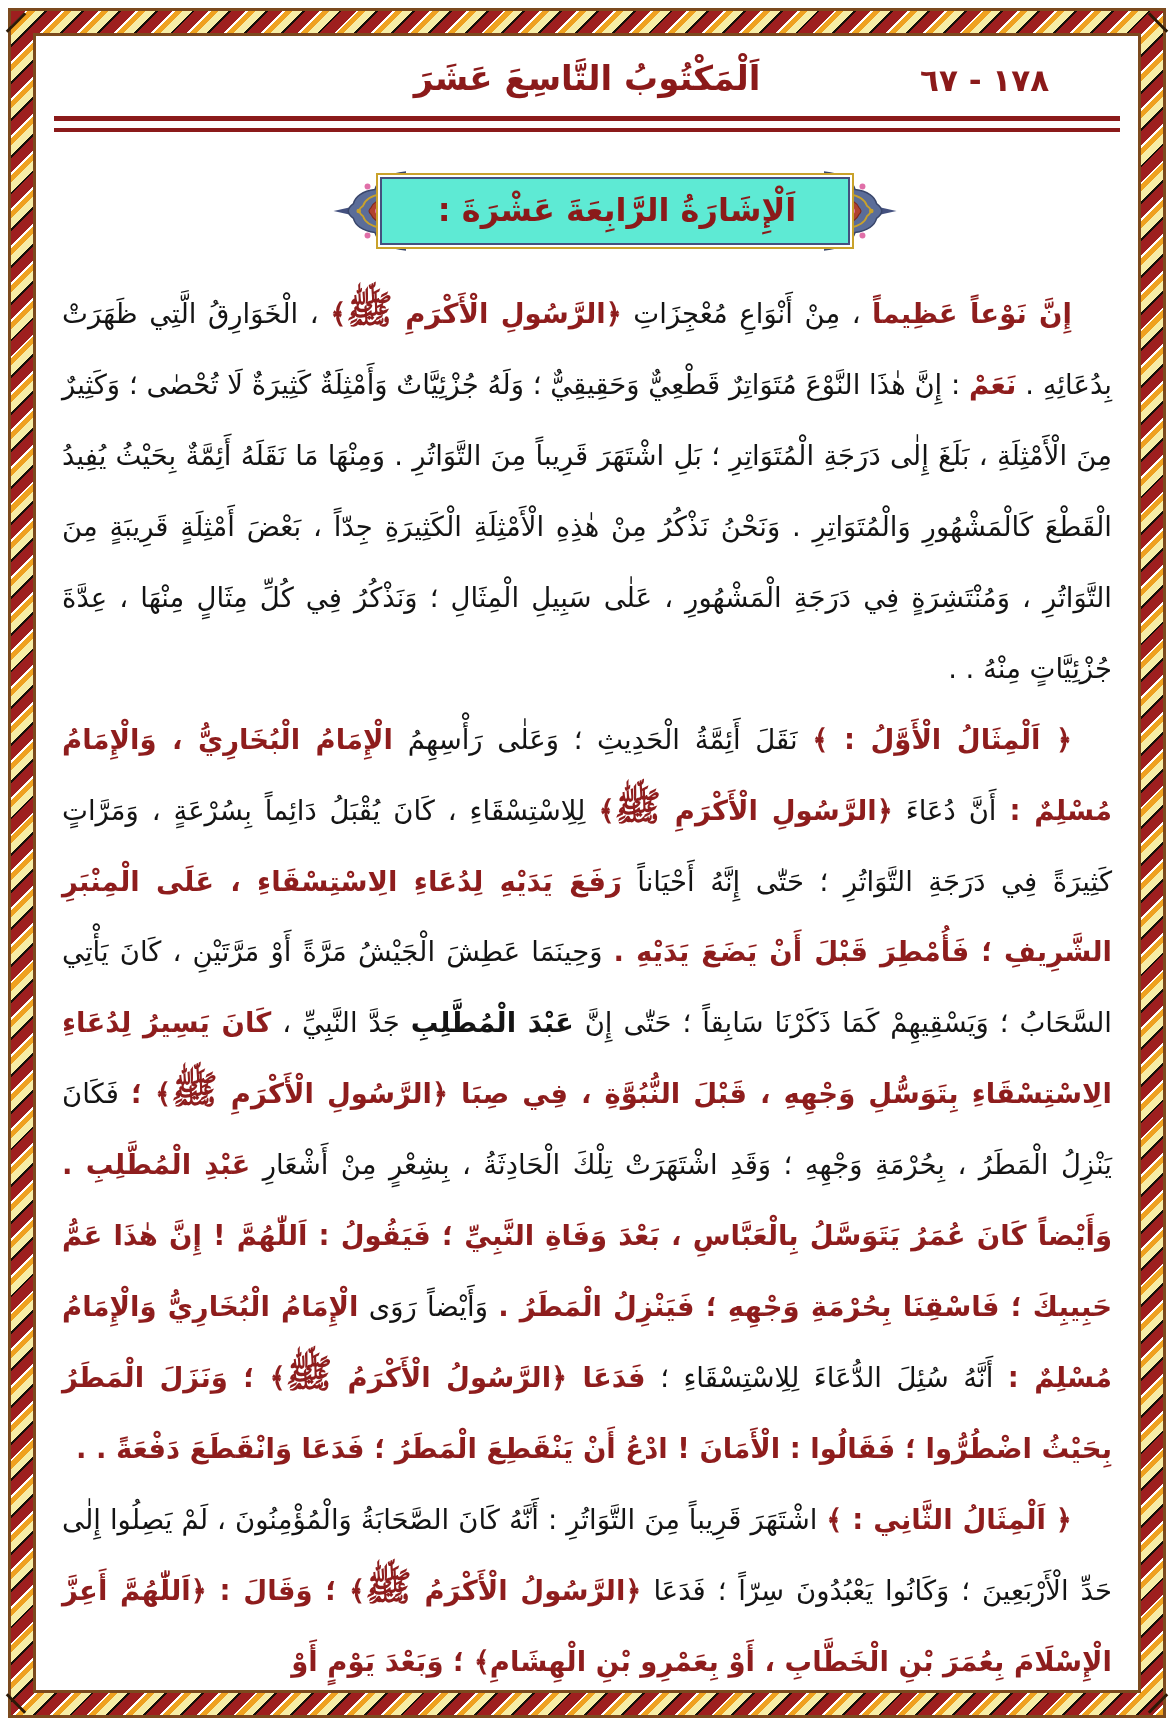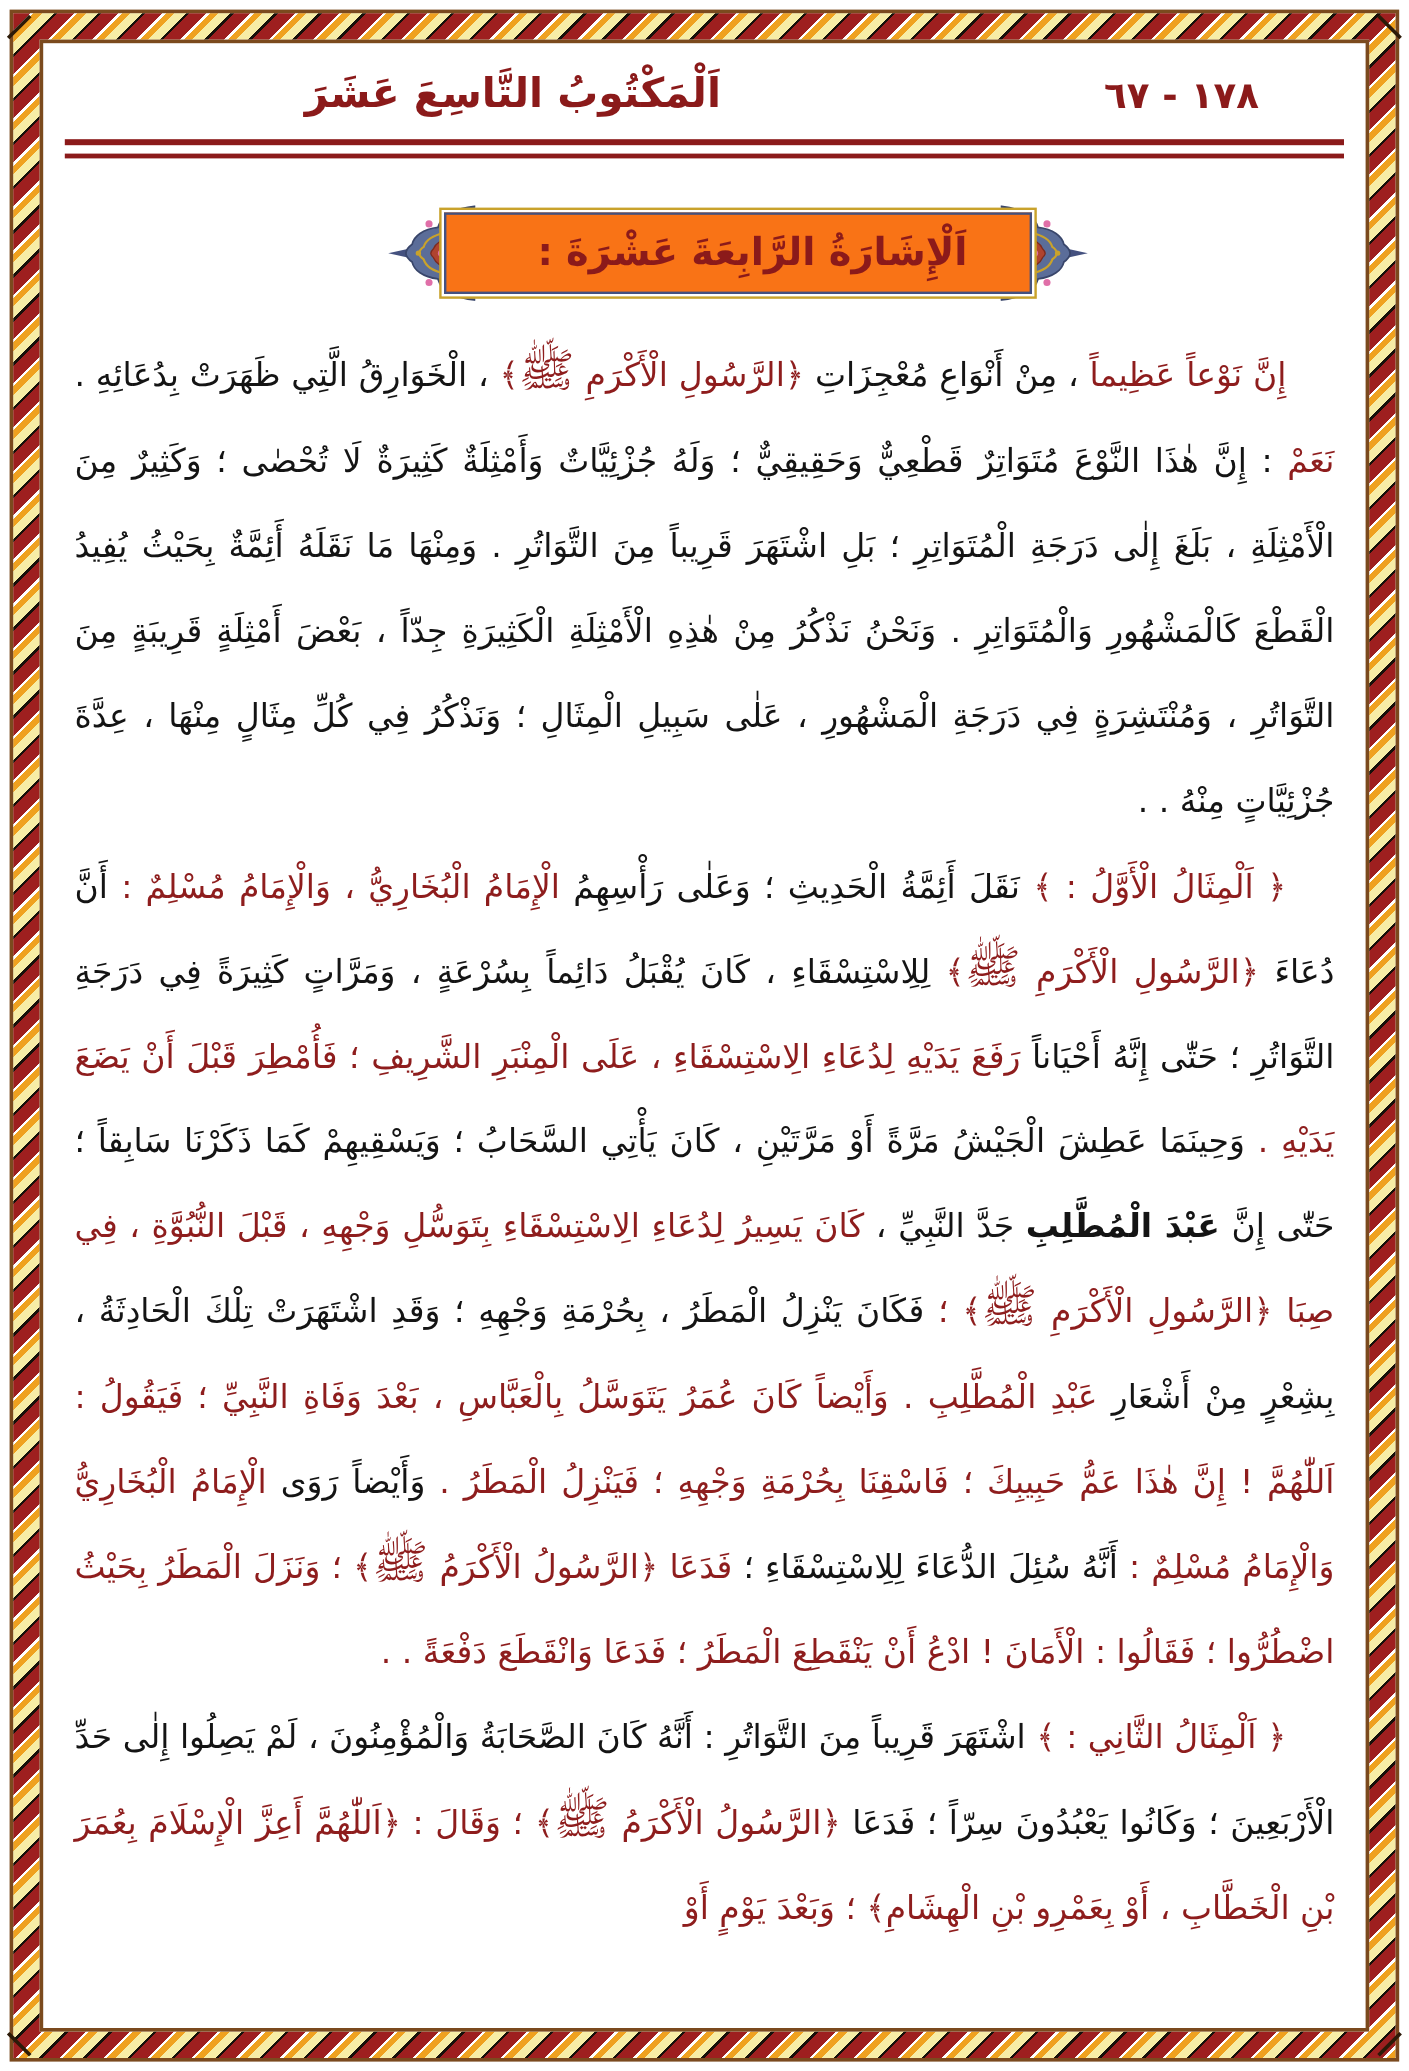--- a/index.html
+++ b/index.html
@@ -38,50 +38,50 @@
   }
   .spike{position:absolute;width:26px;height:3px;background:#2c1a08;}
   .spike.tl{top:10px;left:-8px;transform:rotate(-45deg);}
   .spike.bl{bottom:10px;left:-8px;transform:rotate(45deg);}
   .spike.tr{top:10px;right:-8px;transform:rotate(45deg);}
   .spike.br{bottom:10px;right:-8px;transform:rotate(-45deg);}
 
   
   .header{display:flex;align-items:flex-end;padding-top:12px;}
   .page-numbers{width:200px;text-align:left;font-size:31px;font-weight:bold;color:var(--rule-red);letter-spacing:2px;}
-  .chapter-title{flex:1;text-align:left;font-size:34px;font-weight:bold;color:var(--rule-red);}
+  .chapter-title{flex:1;text-align:center;font-size:34px;font-weight:bold;color:var(--rule-red);}
   .header-spacer{width:200px;}
   .double-rule{margin-top:18px;height:7px;border-top:5px solid var(--rule-red);border-bottom:4px solid var(--rule-red);}
 
   
   .badge-wrap{display:flex;justify-content:center;margin:26px 0 6px 0;transform:translateX(28px);}
   .badge{position:relative;display:flex;align-items:center;}
   .flower{width:74px;height:106px;flex:0 0 auto;position:relative;z-index:1;}
   .flower.right{transform:scaleX(-1);}
   .badge-box{
-    position:relative;z-index:2;background:#f97316;
+    position:relative;z-index:2;background:#5eead4;
     border:2px solid #44517f;
     box-shadow:0 0 0 2px #ffffff,0 0 0 4px var(--ornament-gold);
     margin:11px -26px;
-    padding:12px 52px 14px 76px;
+    padding:12px 52px 14px 56px;
     font-size:32px;font-weight:bold;color:var(--rule-red);
     white-space:nowrap;
   }
 
   
   .body-text{
     direction:rtl;
     text-align:justify;
     font-size:27.5px;
     line-height:2.58;
     color:var(--text-black);
     padding:8px 8px 0 8px;
   }
   .body-text p{margin:0;text-indent:40px;}
-  .seg-red{color:var(--text-red);font-weight:normal;}
+  .seg-red{color:var(--text-red);font-weight:bold;}
   .seg-black{color:var(--text-black);}
   .seg-black-bold{color:var(--text-black);font-weight:bold;}
   .saw{font-size:1.4em;line-height:0;}
 </style>
 </head>
 <body>
 
 <div class="page">
   <div class="ring">
     <div class="spike tl"></div>

